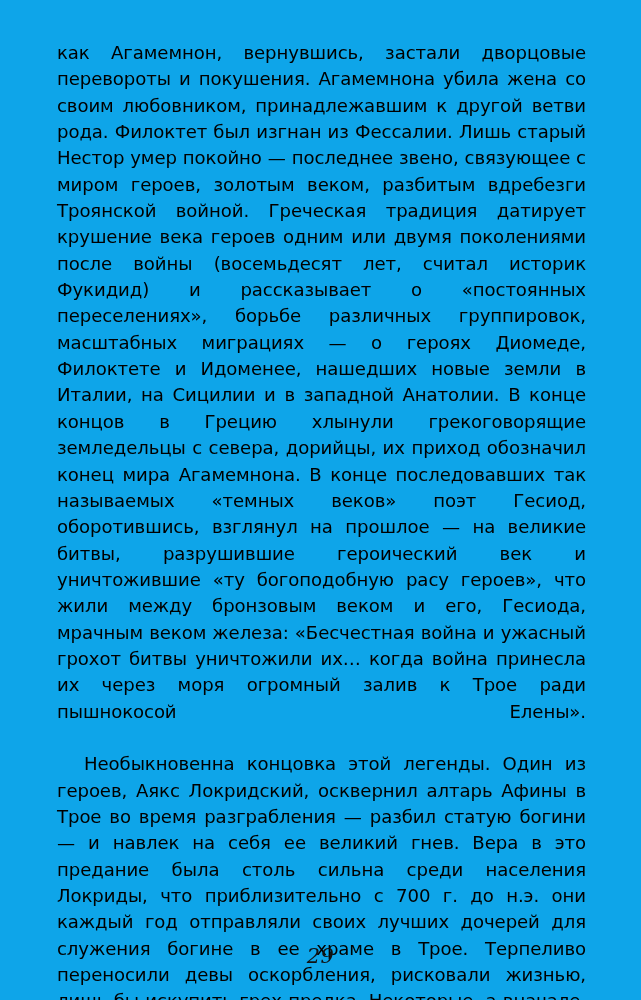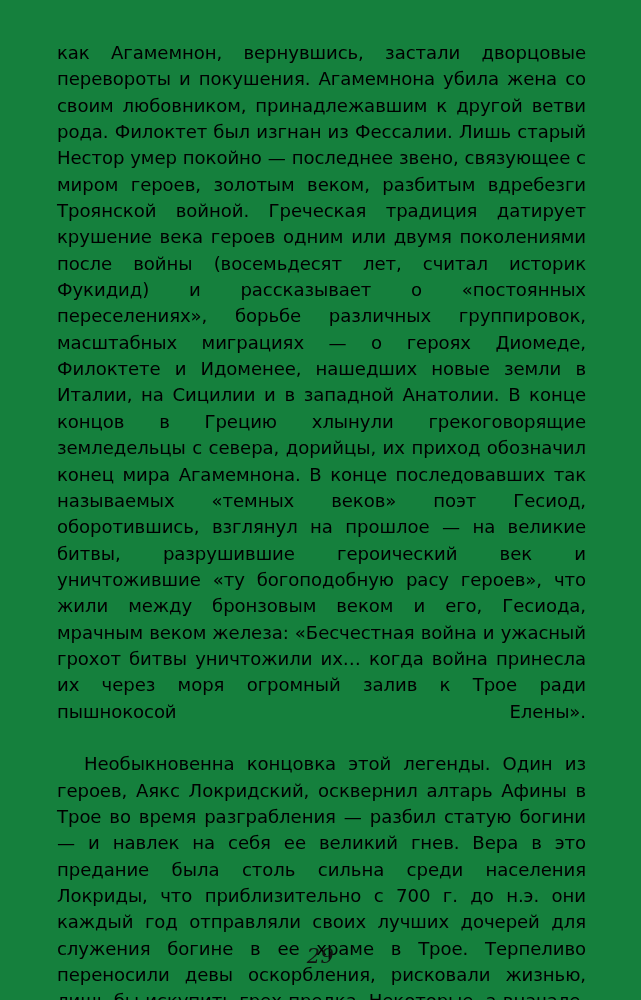--- a/index.html
+++ b/index.html
@@ -5,21 +5,21 @@
 <style>
   html, body {
     margin: 0;
     padding: 0;
     background: #ffffff;
   }
   .page {
     position: relative;
     width: 641px;
     height: 1000px;
-    background: #15803d;
+    background: #0ea5e9;
     overflow: hidden;
     box-sizing: border-box;
   }
   .text-block {
     position: absolute;
     left: 57px;
     top: 40px;
     width: 529px;
     font-family: "DejaVu Sans", "Liberation Sans", sans-serif;
     font-size: 18.1px;

